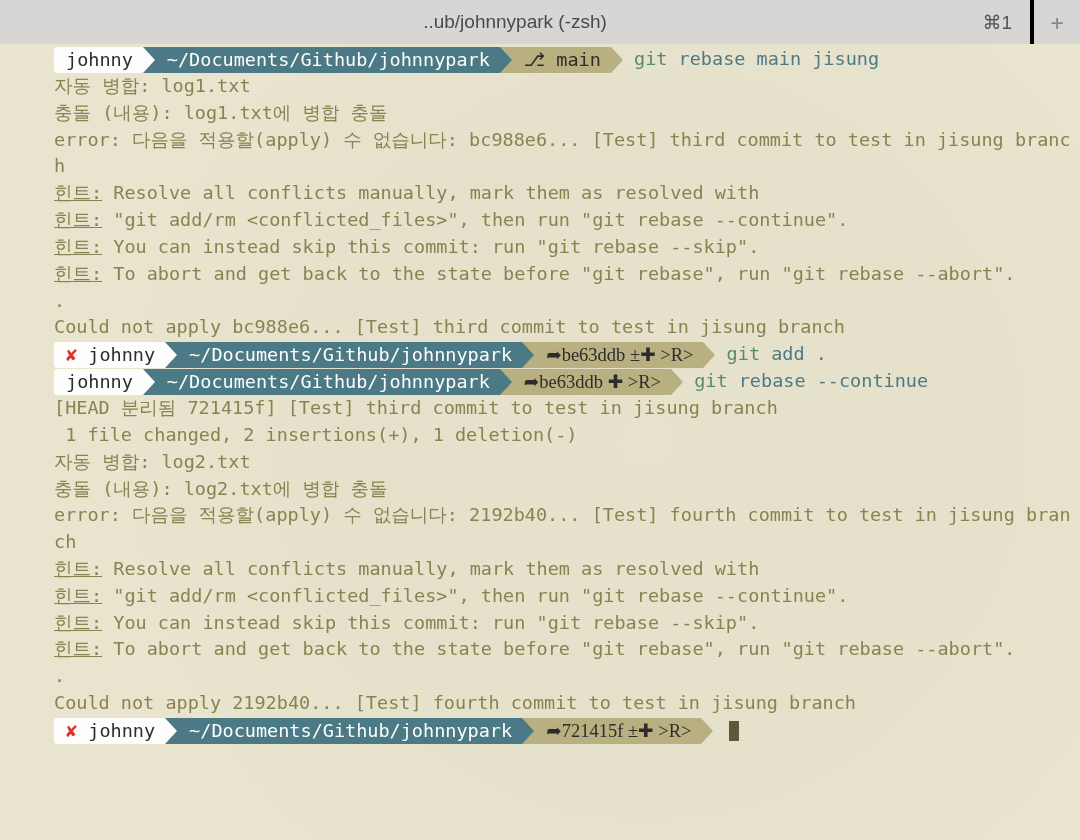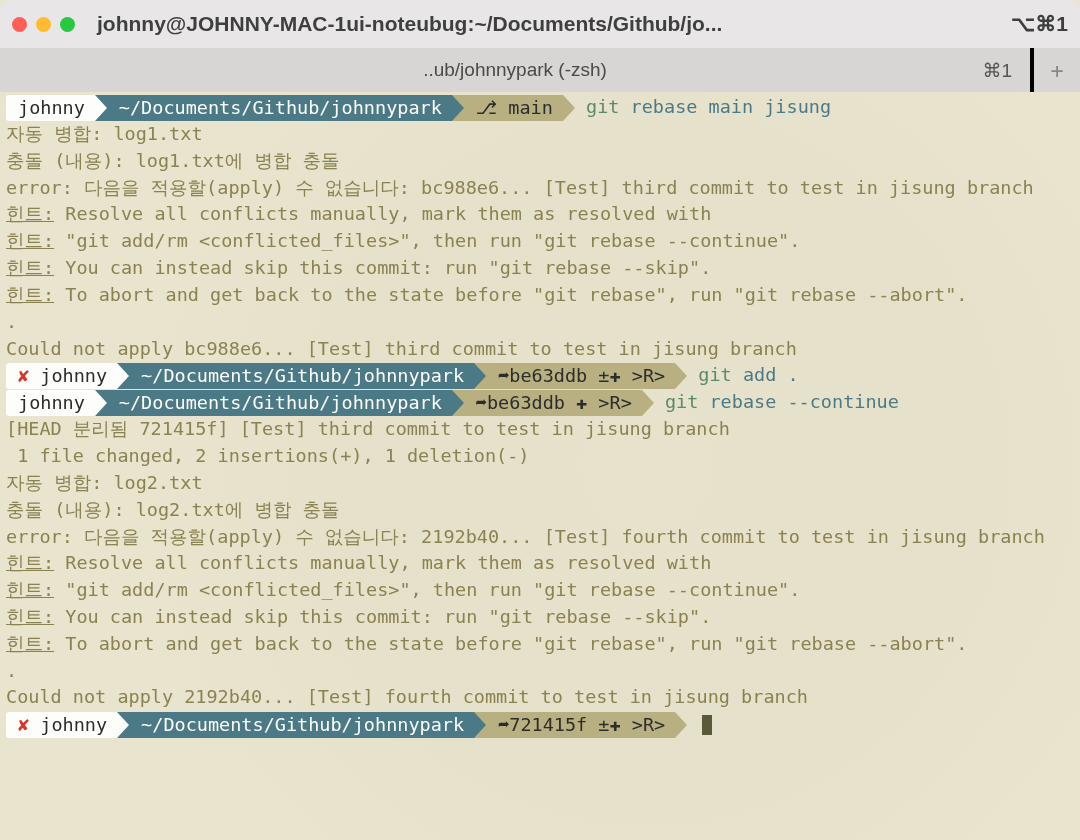--- a/index.html
+++ b/index.html
@@ -59,50 +59,41 @@
     word-break: break-all;
     color: #5a5a3a;
     font-size: 18.5px;
   }
   .plrow { display: inline; }
   .seg { display: inline-block; padding: 0 10px 0 12px; position: relative; height: 26px; line-height: 26px; vertical-align: middle; }
   .seg.user { background: #fdfdfb; color: #2c2c2c; border-radius: 3px 0 0 3px; }
   .seg.user.err::before { content:"✘ "; color:#d9362a; font-weight:bold;}
   .seg.path { background: #4b7a86; color: #fdfdfb; }
   .seg.branch { background: #b8b080; color: #2c2c2c; }
-  .seg.state { background: #b8b080; color: #2c2c2c; }
+  .seg.state { background: #b8b080; color: #2c2c2c; font-family: Liberation Serif, serif; }
   .arrow { display:inline-block; width:0;height:0;border-top:13px solid transparent;border-bottom:13px solid transparent;vertical-align:middle;}
   .arrow.user-path { border-left:12px solid #fdfdfb; background:#4b7a86;}
   .arrow.path-branch { border-left:12px solid #4b7a86; background:#b8b080;}
   .arrow.path-state { border-left:12px solid #4b7a86; background:#b8b080;}
   .arrow.branch-end { border-left:12px solid #b8b080; }
   .arrow.state-end { border-left:12px solid #b8b080; }
   .cmd { color:#4b7a86; }
   .cmd-hi { color:#5a8a68; }
   .out { color:#8a8250; }
   .hint-label { color:#8a8250;text-decoration:underline; }
-  .line { display:block; }
+  .line { display:block;margin-left:48px; }
   .branch-ic::before{content:"⎇ ";}
   .state-ic::before{content:"➦";}
   .cursor { display:inline-block; width:10px; height:20px; background:#5a5a3a; vertical-align:middle; margin-left:4px;}
 </style>
 </head>
 <body>
 
 <div class="window">
 
-  <div class="titlebar">
-    <div class="traffic">
-      <div class="dot red"></div>
-      <div class="dot yellow"></div>
-      <div class="dot green"></div>
-    </div>
-    <div class="title-text">johnny@JOHNNY-MAC-1ui-noteubug:~/Documents/Github/jo...</div>
-    <div class="title-right">⌥⌘1</div>
-  </div>
 
   <div class="tabbar">
     <div class="tab">
       <span>..ub/johnnypark (-zsh)</span>
       <span class="shortcut">⌘1</span>
     </div>
     <div class="addtab">+</div>
   </div>
 
   <div class="term"><span class="line"><span class="plrow"><span class="seg user">johnny</span><span class="arrow user-path"></span><span class="seg path">~/Documents/Github/johnnypark</span><span class="arrow path-branch"></span><span class="seg branch"><span class="branch-ic"></span><span>main</span></span><span class="arrow branch-end"></span></span> <span class="cmd-hi">git</span><span class="cmd"> rebase main jisung</span></span><span class="line out">자동 병합: log1.txt</span><span class="line out">충돌 (내용): log1.txt에 병합 충돌</span><span class="line out">error: 다음을 적용할(apply) 수 없습니다: bc988e6... [Test] third commit to test in jisung branch</span><span class="line"><span class="hint-label">힌트:</span><span class="out"> Resolve all conflicts manually, mark them as resolved with</span></span><span class="line"><span class="hint-label">힌트:</span><span class="out"> "git add/rm &lt;conflicted_files&gt;", then run "git rebase --continue".</span></span><span class="line"><span class="hint-label">힌트:</span><span class="out"> You can instead skip this commit: run "git rebase --skip".</span></span><span class="line"><span class="hint-label">힌트:</span><span class="out"> To abort and get back to the state before "git rebase", run "git rebase --abort".</span></span><span class="line out">.</span><span class="line out">Could not apply bc988e6... [Test] third commit to test in jisung branch</span><span class="line"><span class="plrow"><span class="seg user err">johnny</span><span class="arrow user-path"></span><span class="seg path">~/Documents/Github/johnnypark</span><span class="arrow path-state"></span><span class="seg state"><span class="state-ic"></span><span>be63ddb ±✚ &gt;R&gt;</span></span><span class="arrow state-end"></span></span> <span class="cmd-hi">git</span><span class="cmd"> add .</span></span><span class="line"><span class="plrow"><span class="seg user">johnny</span><span class="arrow user-path"></span><span class="seg path">~/Documents/Github/johnnypark</span><span class="arrow path-state"></span><span class="seg state"><span class="state-ic"></span><span>be63ddb ✚ &gt;R&gt;</span></span><span class="arrow state-end"></span></span> <span class="cmd-hi">git</span><span class="cmd"> rebase --continue</span></span><span class="line out">[HEAD 분리됨 721415f] [Test] third commit to test in jisung branch</span><span class="line out"> 1 file changed, 2 insertions(+), 1 deletion(-)</span><span class="line out">자동 병합: log2.txt</span><span class="line out">충돌 (내용): log2.txt에 병합 충돌</span><span class="line out">error: 다음을 적용할(apply) 수 없습니다: 2192b40... [Test] fourth commit to test in jisung branch</span><span class="line"><span class="hint-label">힌트:</span><span class="out"> Resolve all conflicts manually, mark them as resolved with</span></span><span class="line"><span class="hint-label">힌트:</span><span class="out"> "git add/rm &lt;conflicted_files&gt;", then run "git rebase --continue".</span></span><span class="line"><span class="hint-label">힌트:</span><span class="out"> You can instead skip this commit: run "git rebase --skip".</span></span><span class="line"><span class="hint-label">힌트:</span><span class="out"> To abort and get back to the state before "git rebase", run "git rebase --abort".</span></span><span class="line out">.</span><span class="line out">Could not apply 2192b40... [Test] fourth commit to test in jisung branch</span><span class="line"><span class="plrow"><span class="seg user err">johnny</span><span class="arrow user-path"></span><span class="seg path">~/Documents/Github/johnnypark</span><span class="arrow path-state"></span><span class="seg state"><span class="state-ic"></span><span>721415f ±✚ &gt;R&gt;</span></span><span class="arrow state-end"></span></span> <span class="cursor"></span></span></div>

